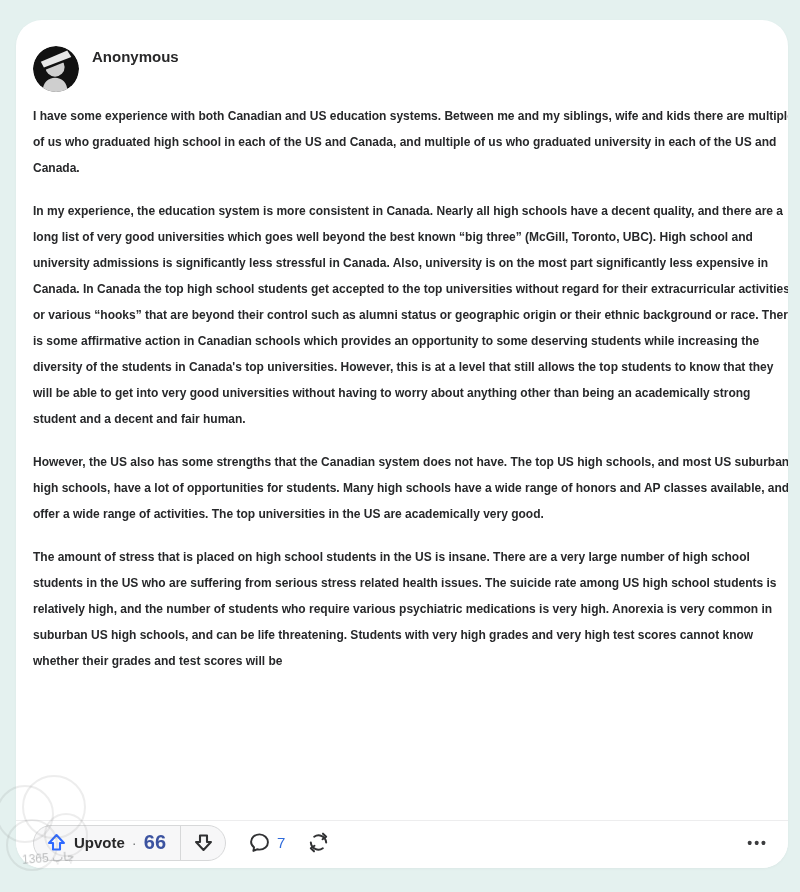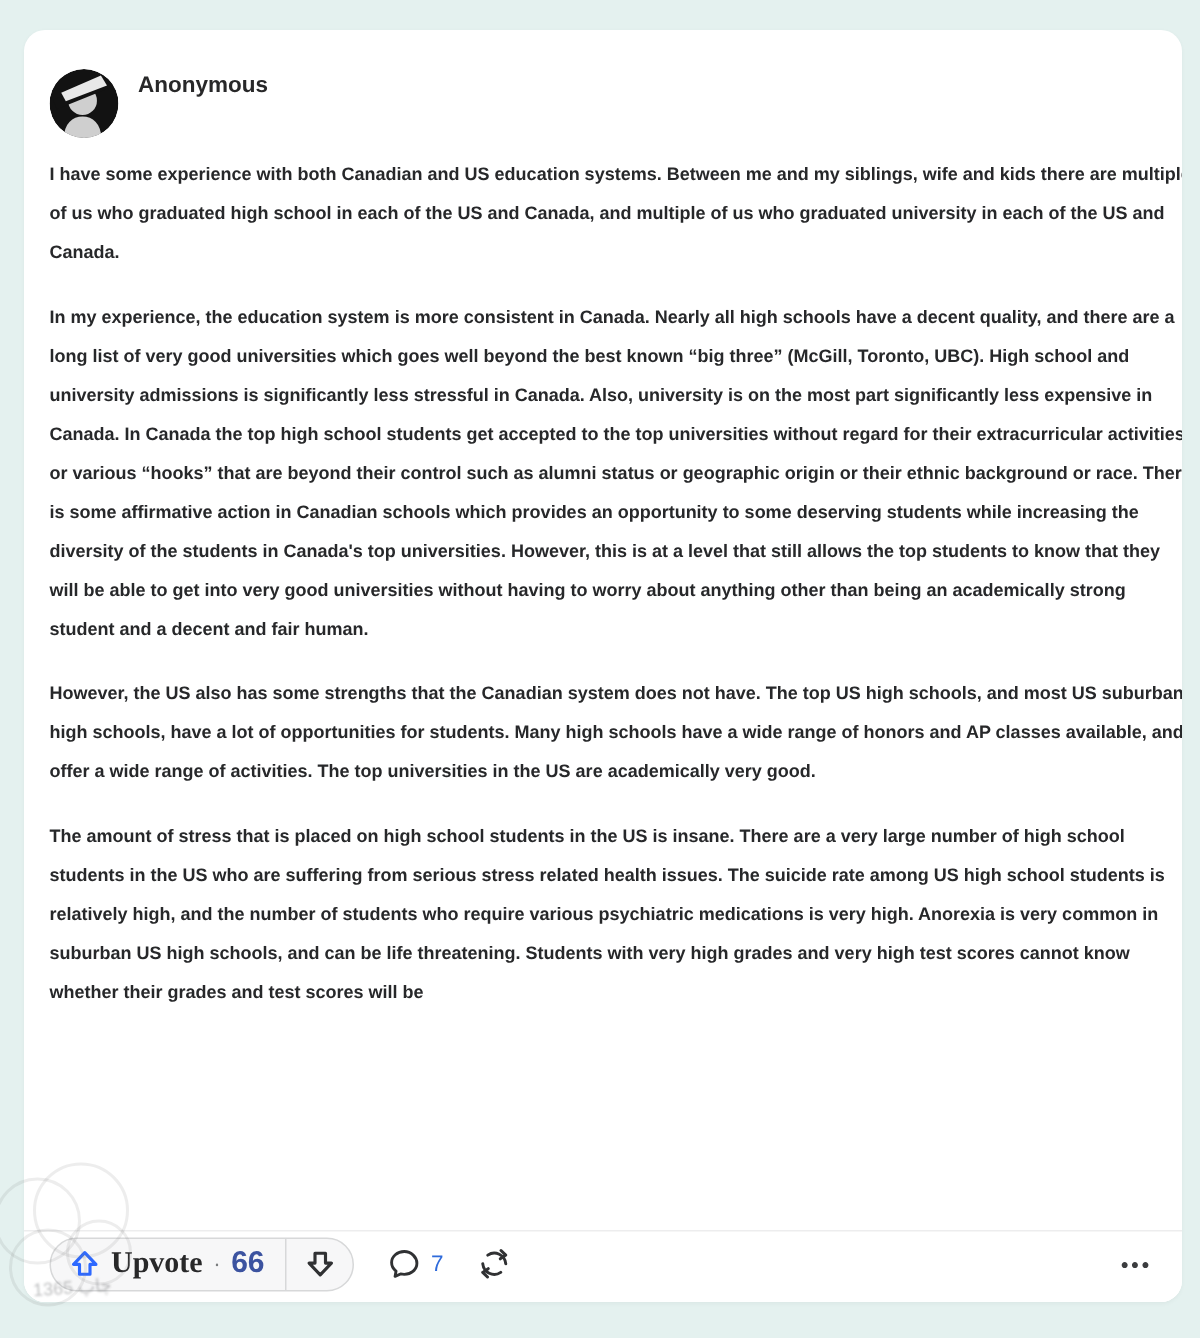--- a/index.html
+++ b/index.html
@@ -8,21 +8,21 @@
     background: #e4f1ef;
     font-family: "Liberation Sans", "DejaVu Sans", sans-serif;
     position: relative;
     overflow: hidden;
   }
   .card {
     position: absolute;
     left: 16px; top: 20px;
     width: 772px; height: 848px;
     background: #ffffff;
-    border-radius: 14px;
+    border-radius: 26px;
     overflow: hidden;
     box-shadow: 0 1px 3px rgba(0,0,0,0.04);
   }
   .card-inner { padding: 26px 0 0 17px; }
 
   
   .header { display: flex; align-items: flex-start; }
   .avatar {
     width: 46px; height: 46px; flex: 0 0 46px;
     border-radius: 50%;
@@ -80,21 +80,21 @@
     overflow: hidden;
   }
   .upvote-btn {
     display: flex; align-items: center; gap: 7px;
     padding: 0 14px 0 12px;
     height: 100%;
     cursor: pointer;
     background: transparent; border: none;
     font-family: inherit;
   }
-  .upvote-label { font-size: 20px; font-weight: bold; color: #282829; font-family: Liberation Serif, serif; }
+  .upvote-label { font-size: 15px; font-weight: bold; color: #282829; }
   .dot-sep { color: #7b7d7f; font-size: 15px; }
   .upvote-count { font-size: 20px; font-weight: bold; color: #3c53a0; }
   .pill-divider { width: 1px; height: 100%; background: #d7d8d9; }
   .downvote-btn {
     display: flex; align-items: center; justify-content: center;
     width: 44px; height: 100%;
     cursor: pointer;
     background: transparent; border: none;
   }
   .comment-btn, .repost-btn {

